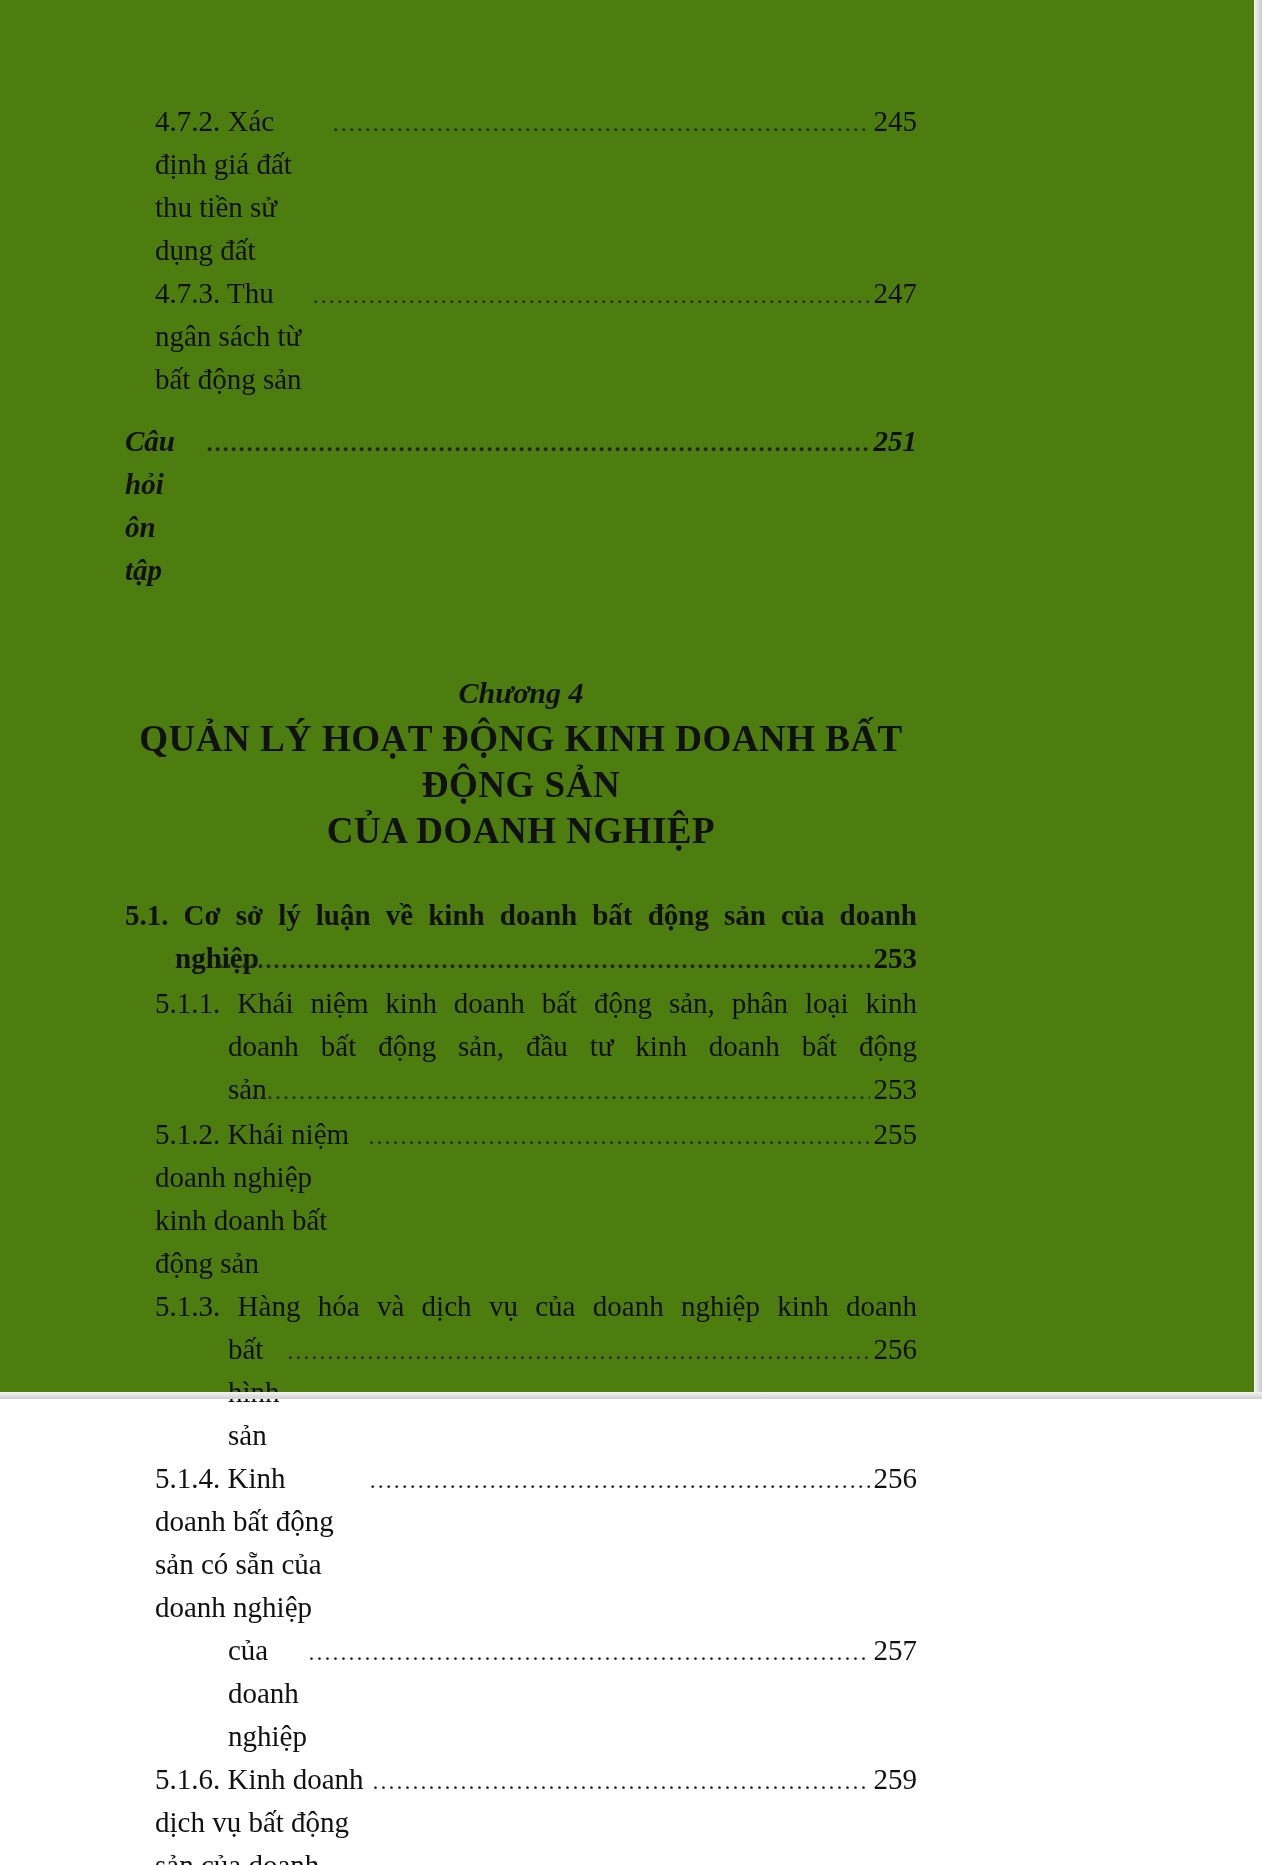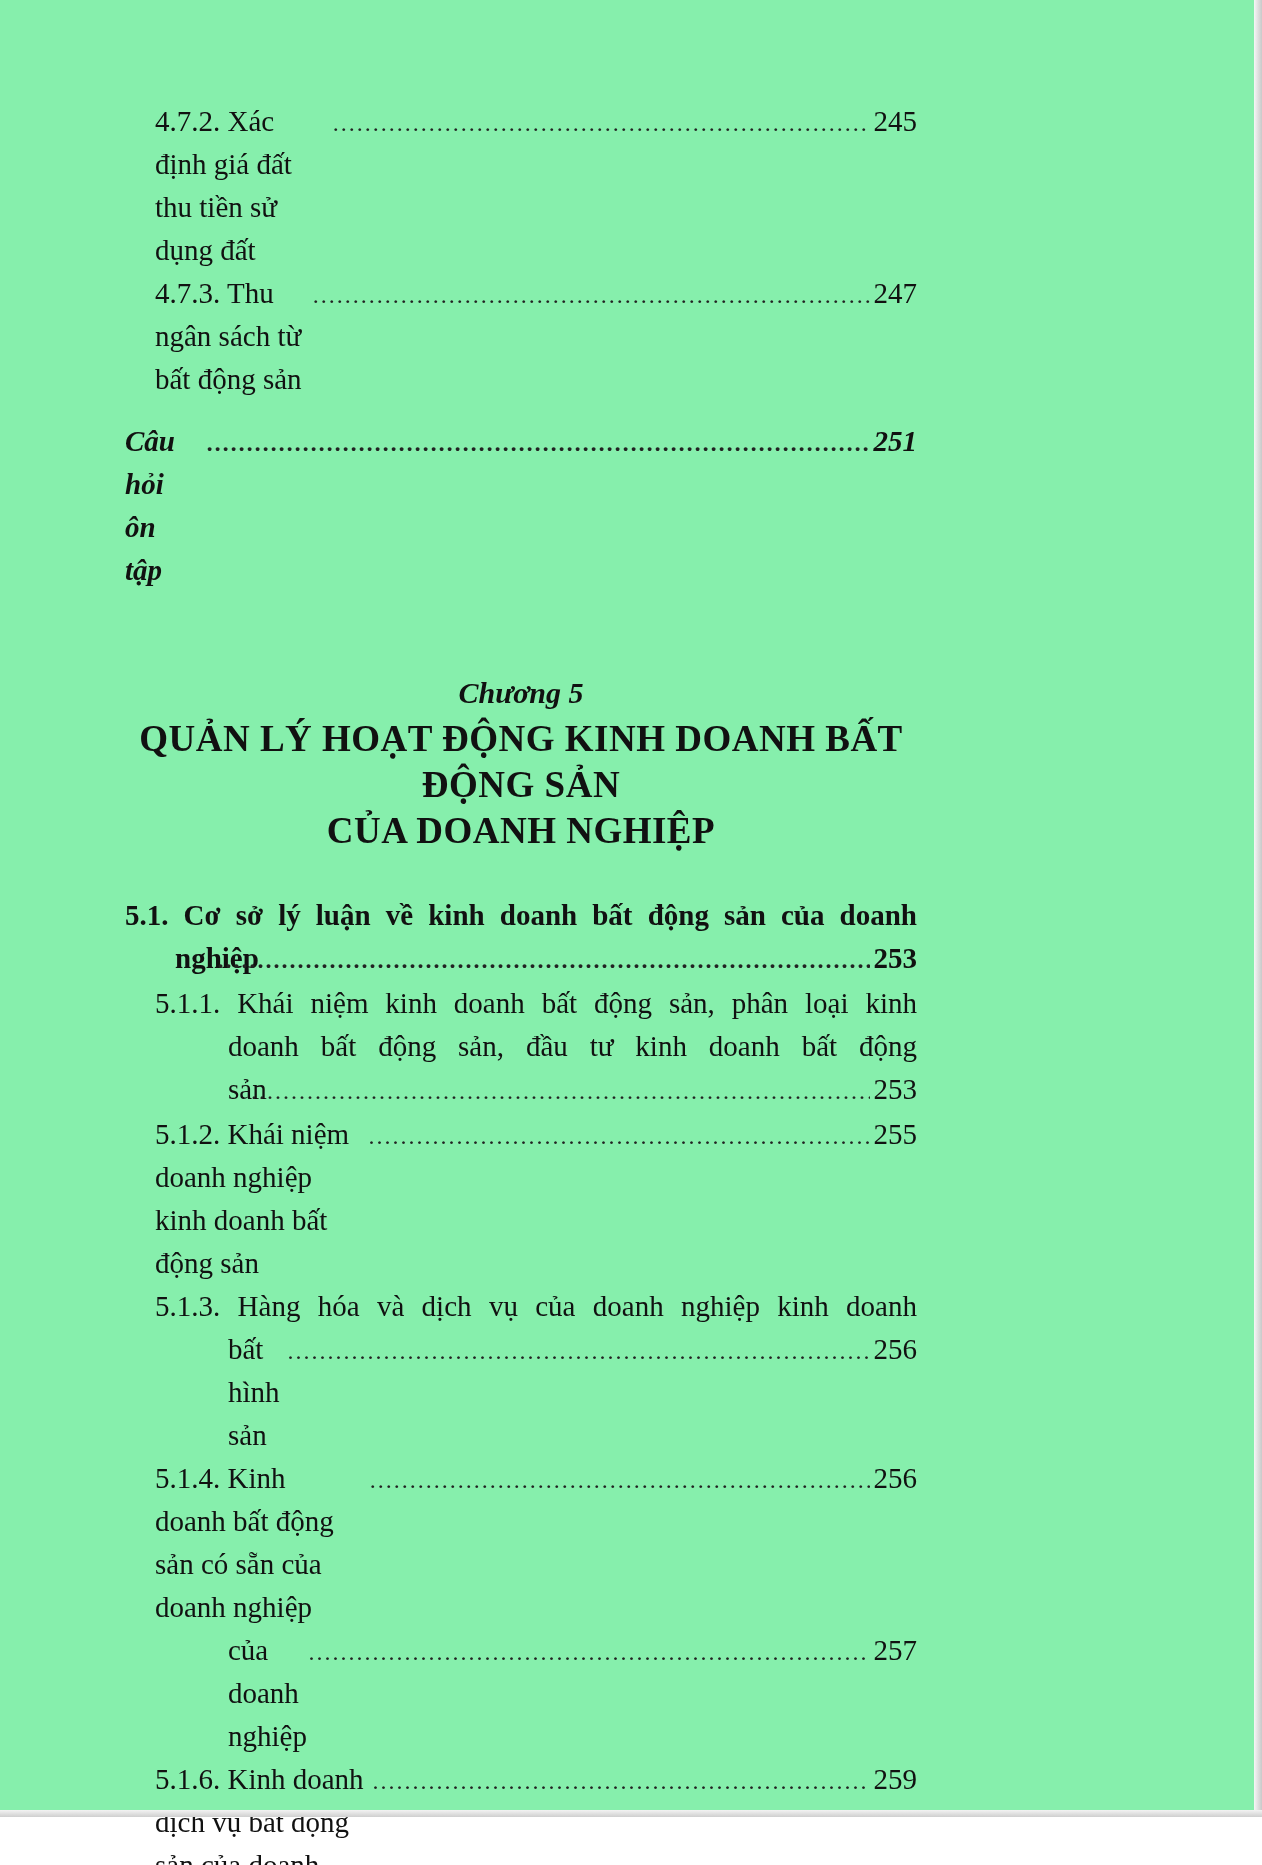--- a/index.html
+++ b/index.html
@@ -3,21 +3,21 @@
 <meta charset="utf-8">
 <style>
   * { margin:0; padding:0; box-sizing:border-box; }
   html,body{
     width:1262px; height:1865px;
     background:#ffffff;
     font-family:"Liberation Serif","DejaVu Serif",serif;
     color:#111111;
     overflow:hidden;
   }
-  .page{ position:relative; width:1262px; height:1817px; background:#86efac; }
+  .page{ position:relative; width:1262px; height:1399px; background:#4d7c0f; }
 
   .content{
     position:absolute; left:125px; top:100px; width:792px;
   }
 
   
   .eline{ font-size:29px; line-height:43px; }
   .just{ text-align:justify; text-align-last:justify; -moz-text-align-last:justify; }
   .lastline{ display:flex; align-items:baseline; }
   .etext{ min-width:0; }
@@ -83,21 +83,21 @@
         <div class="entry review">
           <div class="eline lastline">
             <span class="etext">Câu hỏi ôn tập</span>
             <span class="dots"></span>
             <span class="pnum">251</span>
           </div>
         </div>
       </div>
 
     <header class="chapter">
-      <div class="chapter-label">Chương 5</div>
+      <div class="chapter-label">Chương 4</div>
       <div class="chapter-title">QUẢN LÝ HOẠT ĐỘNG KINH DOANH BẤT ĐỘNG SẢN</div>
       <div class="chapter-title">CỦA DOANH NGHIỆP</div>
     </header>
 
     <div class="main-list">
         <div class="entry section">
           <div class="eline just">5.1. Cơ sở lý luận về kinh doanh bất động sản của doanh</div>
           <div class="eline lastline cont-section">
             <span class="etext">nghiệp</span>
             <span class="dots"></span>

